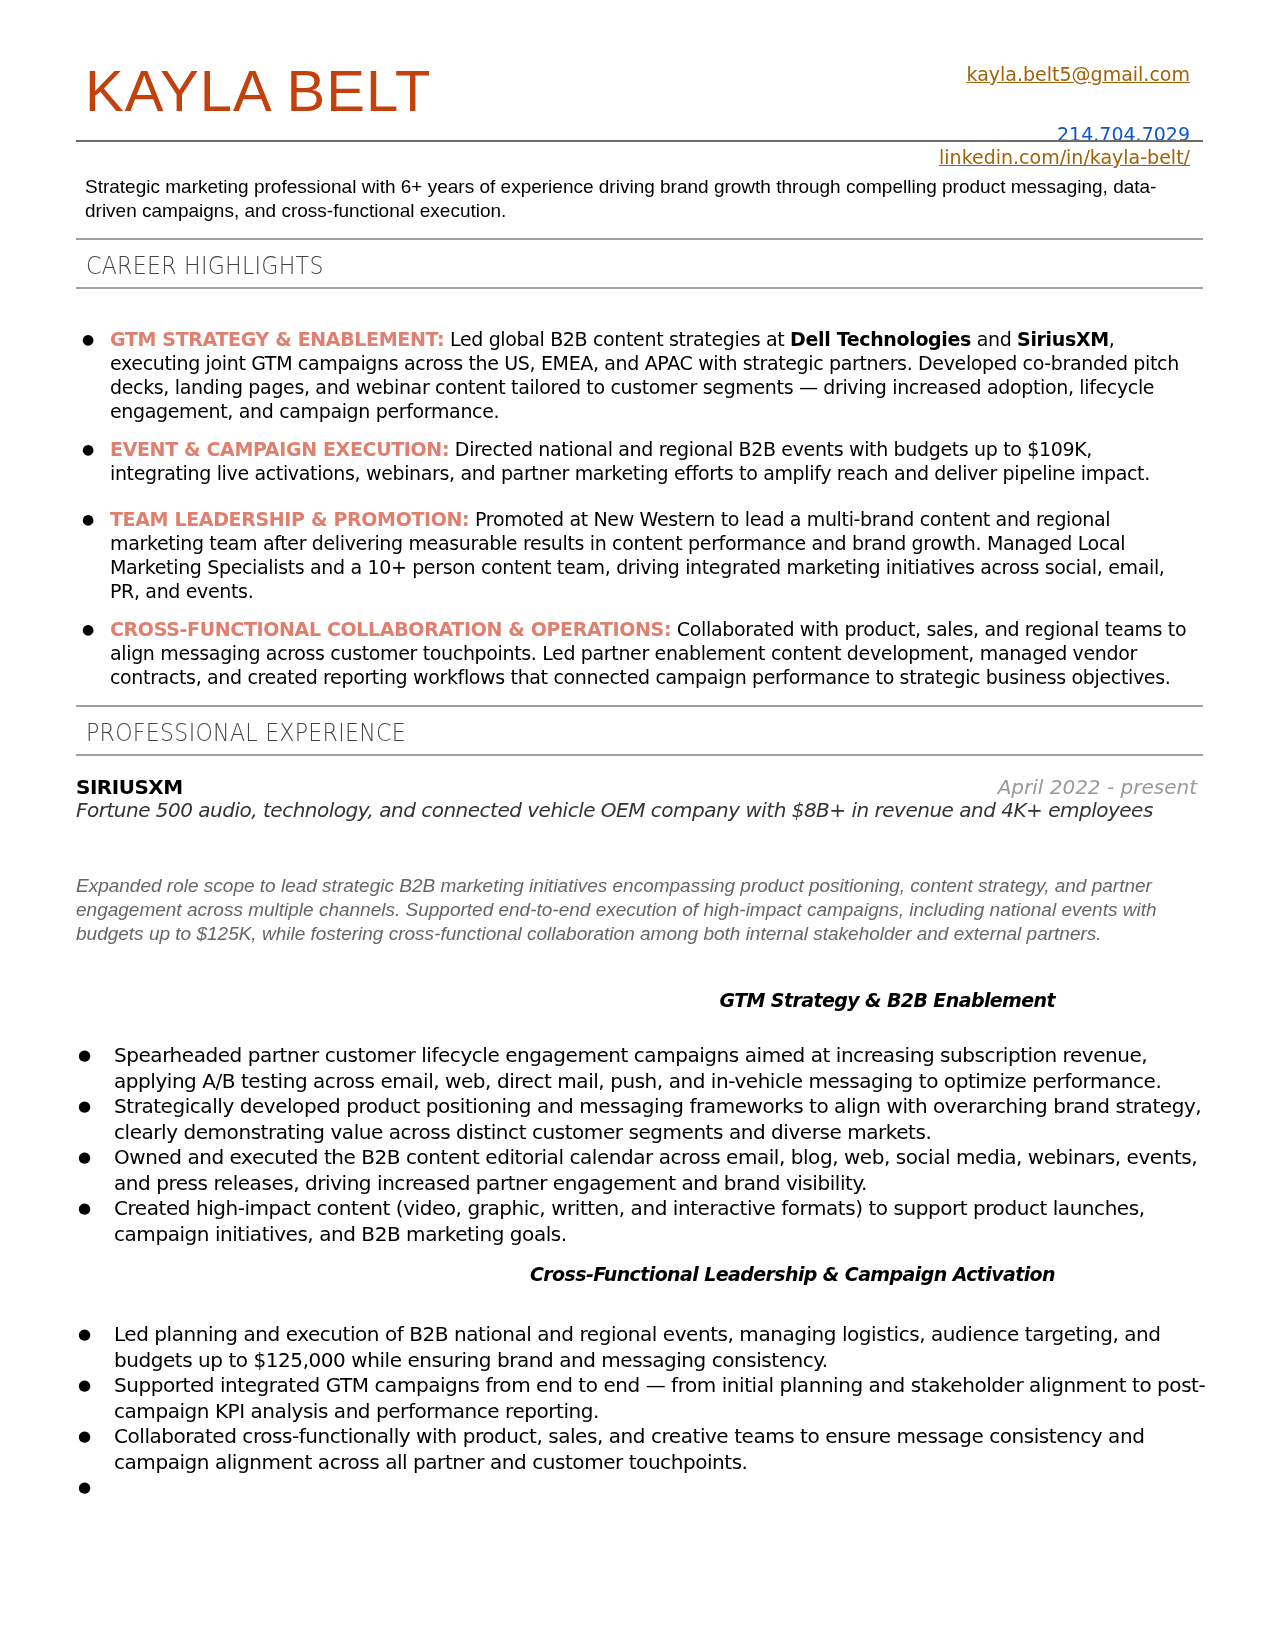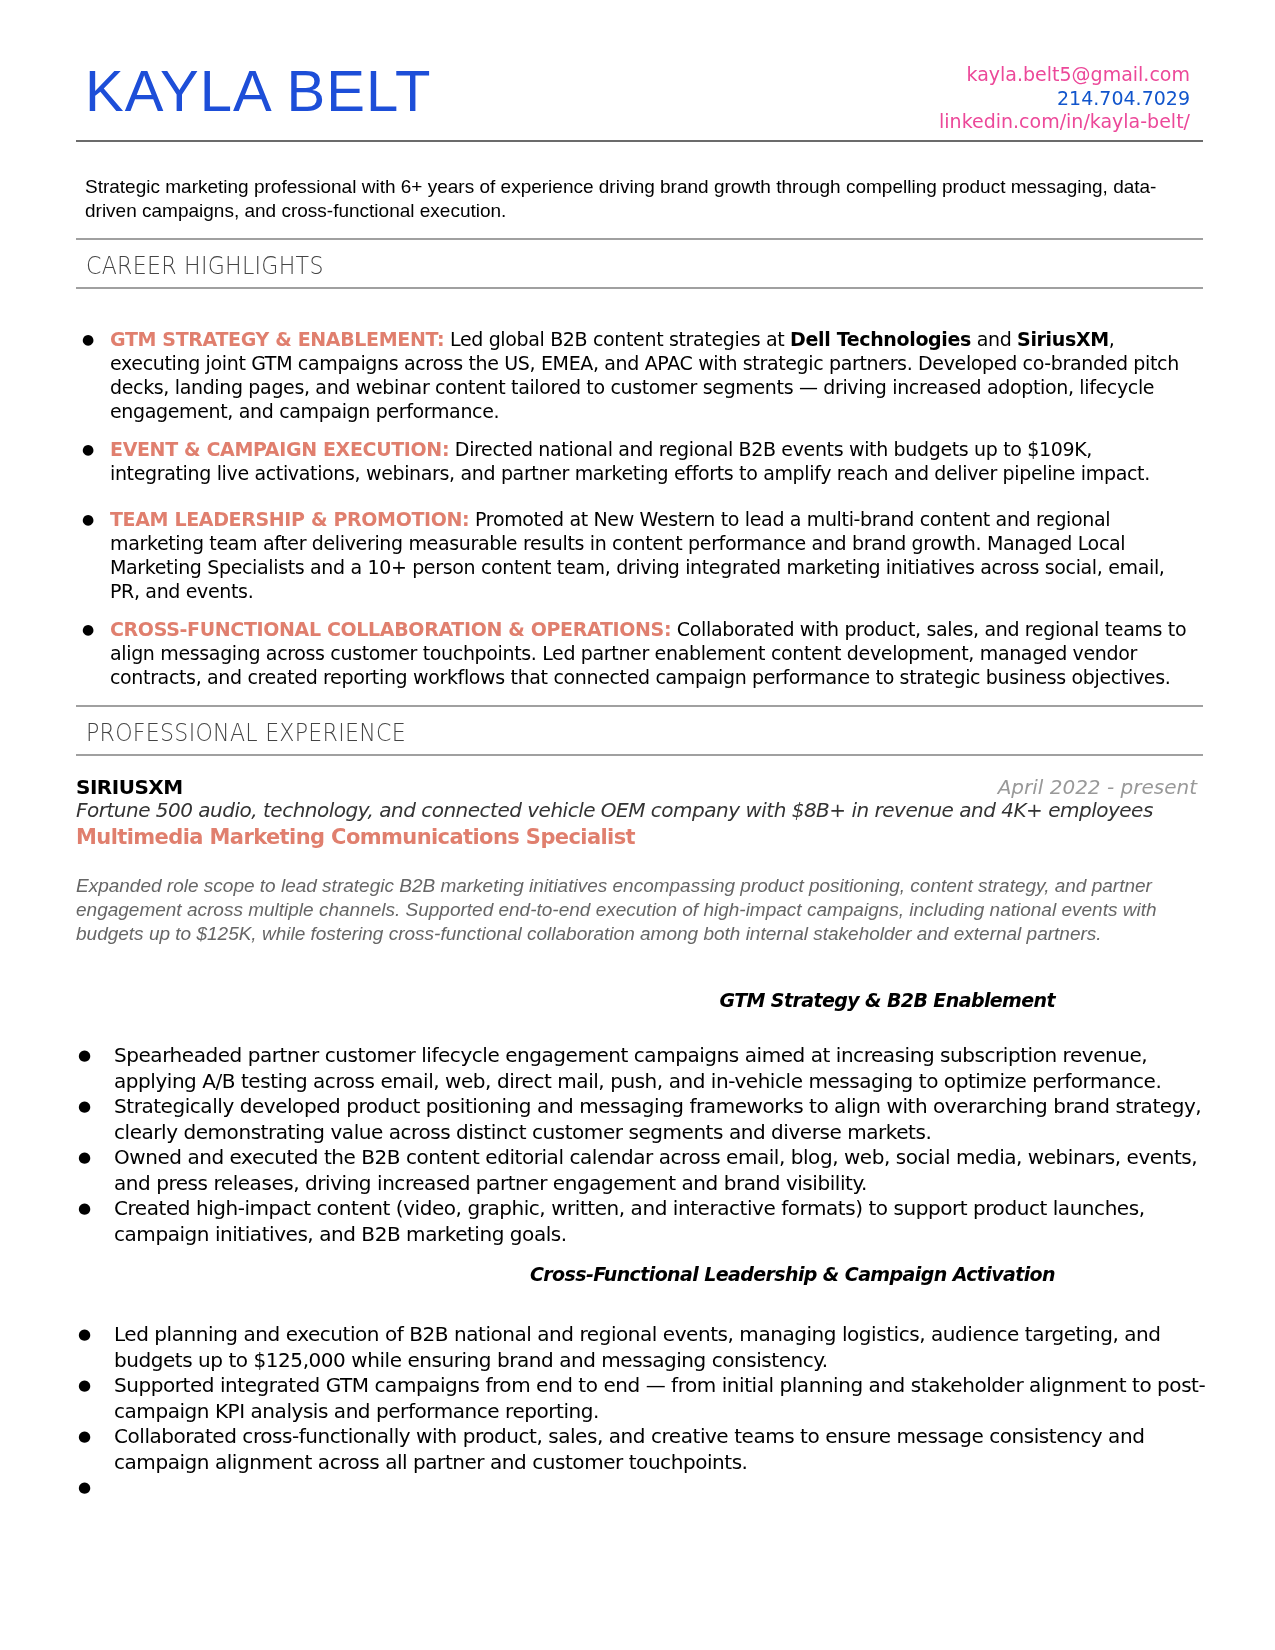--- a/index.html
+++ b/index.html
@@ -1,22 +1,22 @@
 <!DOCTYPE html>
 <html><head>
 <meta charset="utf-8">
 <style>
   html, body { margin:0; padding:0; background:#ffffff; }
   body { width:1275px; height:1650px; position:relative; overflow:hidden; font-family:"Liberation Sans", sans-serif; color:#000; }
   .page { position:absolute; left:0; top:0; width:1275px; height:1650px; }
 
-  .name { position:absolute; left:85px; top:62px; font-size:58px; color:#1d4ed8; letter-spacing:1px; font-family:"Liberation Sans", sans-serif; line-height:1; }
+  .name { position:absolute; left:85px; top:62px; font-size:58px; color:#c2410c; letter-spacing:1px; font-family:"Liberation Sans", sans-serif; line-height:1; }
   .contact { position:absolute; right:85px; top:63px; text-align:right; font-size:19px; line-height:23.5px; font-family:"DejaVu Sans", sans-serif; }
-  .contact a { color:#ec4899; display:block; }
-  .contact .phone { color:#1155cc; display:block; }
+  .contact a { color:#a16207; text-decoration:underline; display:block; }
+  .contact .phone { color:#1155cc; display:block;margin-top:36px; }
 
   .rule { position:absolute; left:76px; width:1127px; height:2px; background:#6b6b6b; }
   .rule.light { background:#a0a0a0; }
 
   .summary { position:absolute; left:85px; top:175px; width:1090px; font-size:19px; line-height:23.5px; }
 
   .section-title { position:absolute; left:86px; font-size:24px; color:#444; font-weight:300; letter-spacing:0.3px; font-family:"DejaVu Sans", sans-serif; transform:scaleX(0.92); transform-origin:left; }
 
   .hl-list { position:absolute; left:82px; top:327px; width:1110px; margin:0; padding:0; list-style:none; }
   .hl-item { position:relative; padding-left:28px; font-size:19px; line-height:24px; font-family:"DejaVu Sans", sans-serif; letter-spacing:-0.35px; }
@@ -76,21 +76,20 @@
     </li>
   </ul>
 
   <div class="rule light" style="top:705px;"></div>
   <div class="section-title" style="top:719px;">PROFESSIONAL EXPERIENCE</div>
   <div class="rule light" style="top:754px;"></div>
 
   <div class="company" style="top:775px;">SIRIUSXM</div>
   <div class="dates" style="top:775px;margin-left:31px;">April 2022 - present</div>
   <div class="company-desc" style="top:798px;">Fortune 500 audio, technology, and connected vehicle OEM company with $8B+ in revenue and 4K+ employees</div>
-  <div class="role" style="top:825px;">Multimedia Marketing Communications Specialist</div>
   <div class="role-summary" style="top:874px;">Expanded role scope to lead strategic B2B marketing initiatives encompassing product positioning, content strategy, and partner engagement across multiple channels. Supported end-to-end execution of high-impact campaigns, including national events with budgets up to $125K, while fostering cross-functional collaboration among both internal stakeholder and external partners.</div>
 
   <div class="subhead" style="top:989px;">GTM Strategy &amp; B2B Enablement</div>
 
   <ul class="exp-list" style="top:1043px;">
     <li class="exp-item"><span class="bullet">●</span><span>Spearheaded partner customer lifecycle engagement campaigns aimed at increasing subscription revenue, applying A/B testing across email, web, direct mail, push, and in-vehicle messaging to optimize performance.</span></li>
     <li class="exp-item"><span class="bullet">●</span><span>Strategically developed product positioning and messaging frameworks to align with overarching brand strategy, clearly demonstrating value across distinct customer segments and diverse markets.</span></li>
     <li class="exp-item"><span class="bullet">●</span><span>Owned and executed the B2B content editorial calendar across email, blog, web, social media, webinars, events, and press releases, driving increased partner engagement and brand visibility.</span></li>
     <li class="exp-item"><span class="bullet">●</span><span>Created high-impact content (video, graphic, written, and interactive formats) to support product launches, campaign initiatives, and B2B marketing goals.</span></li>
   </ul>

